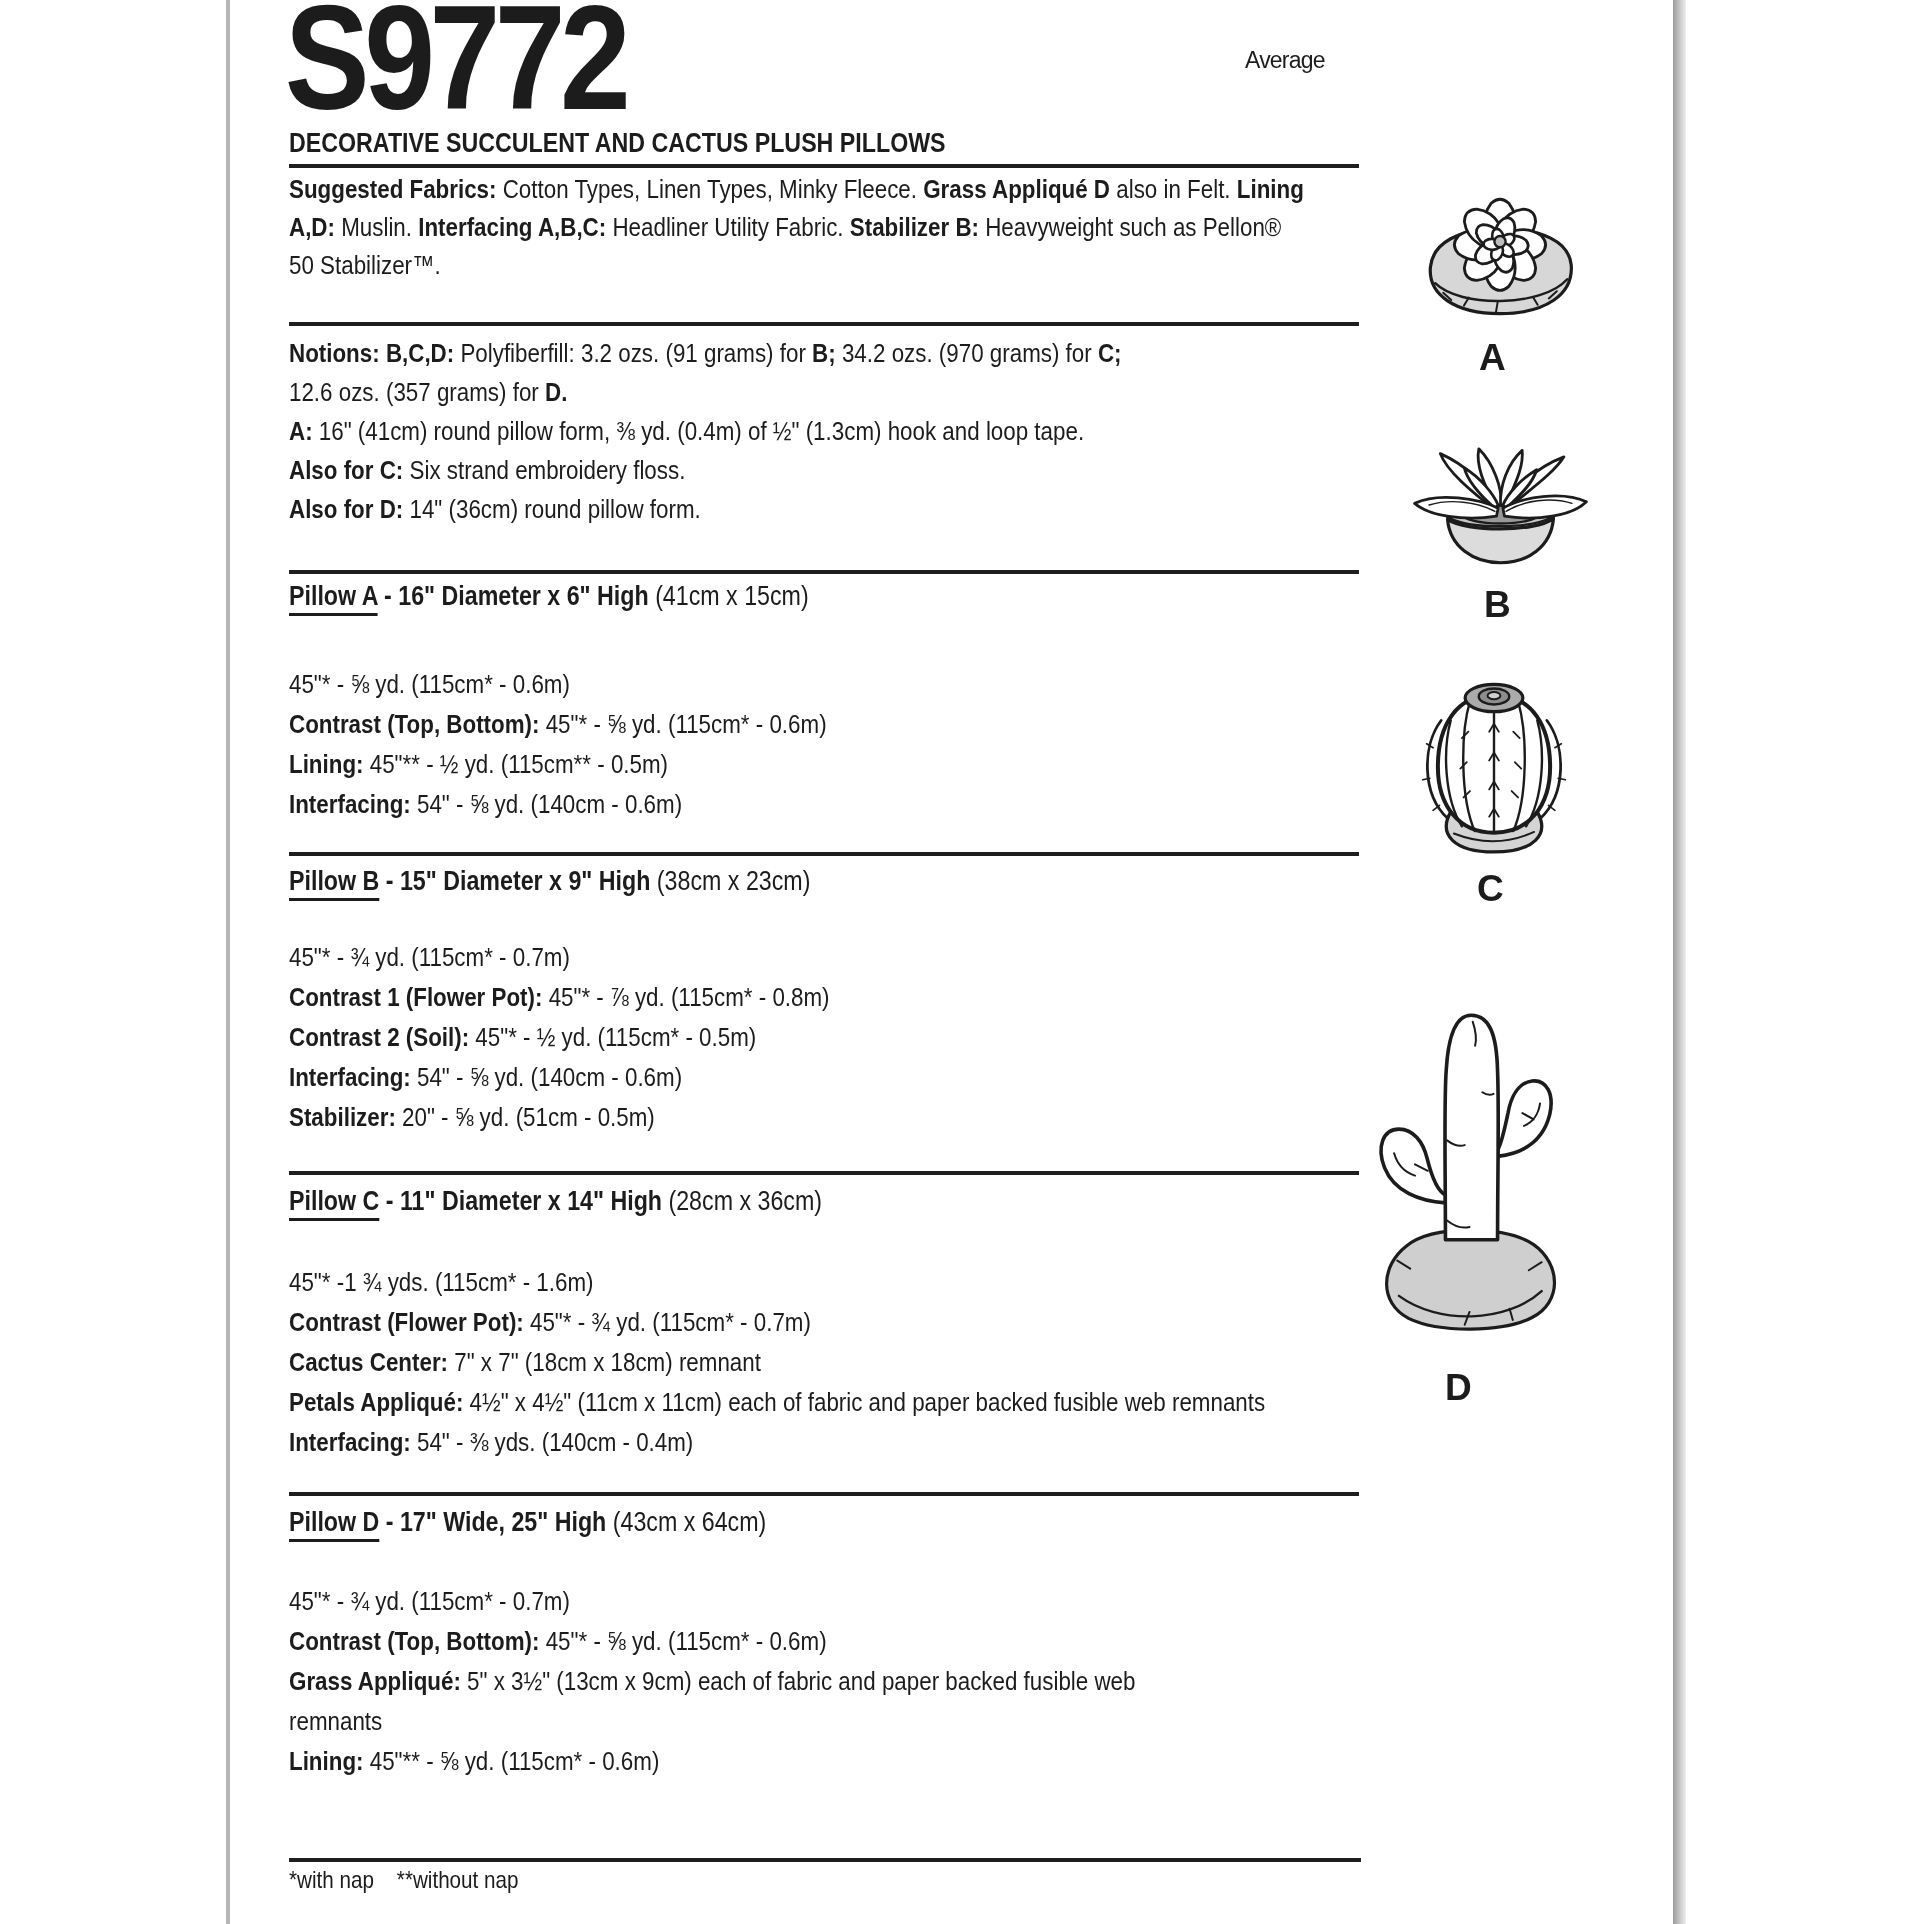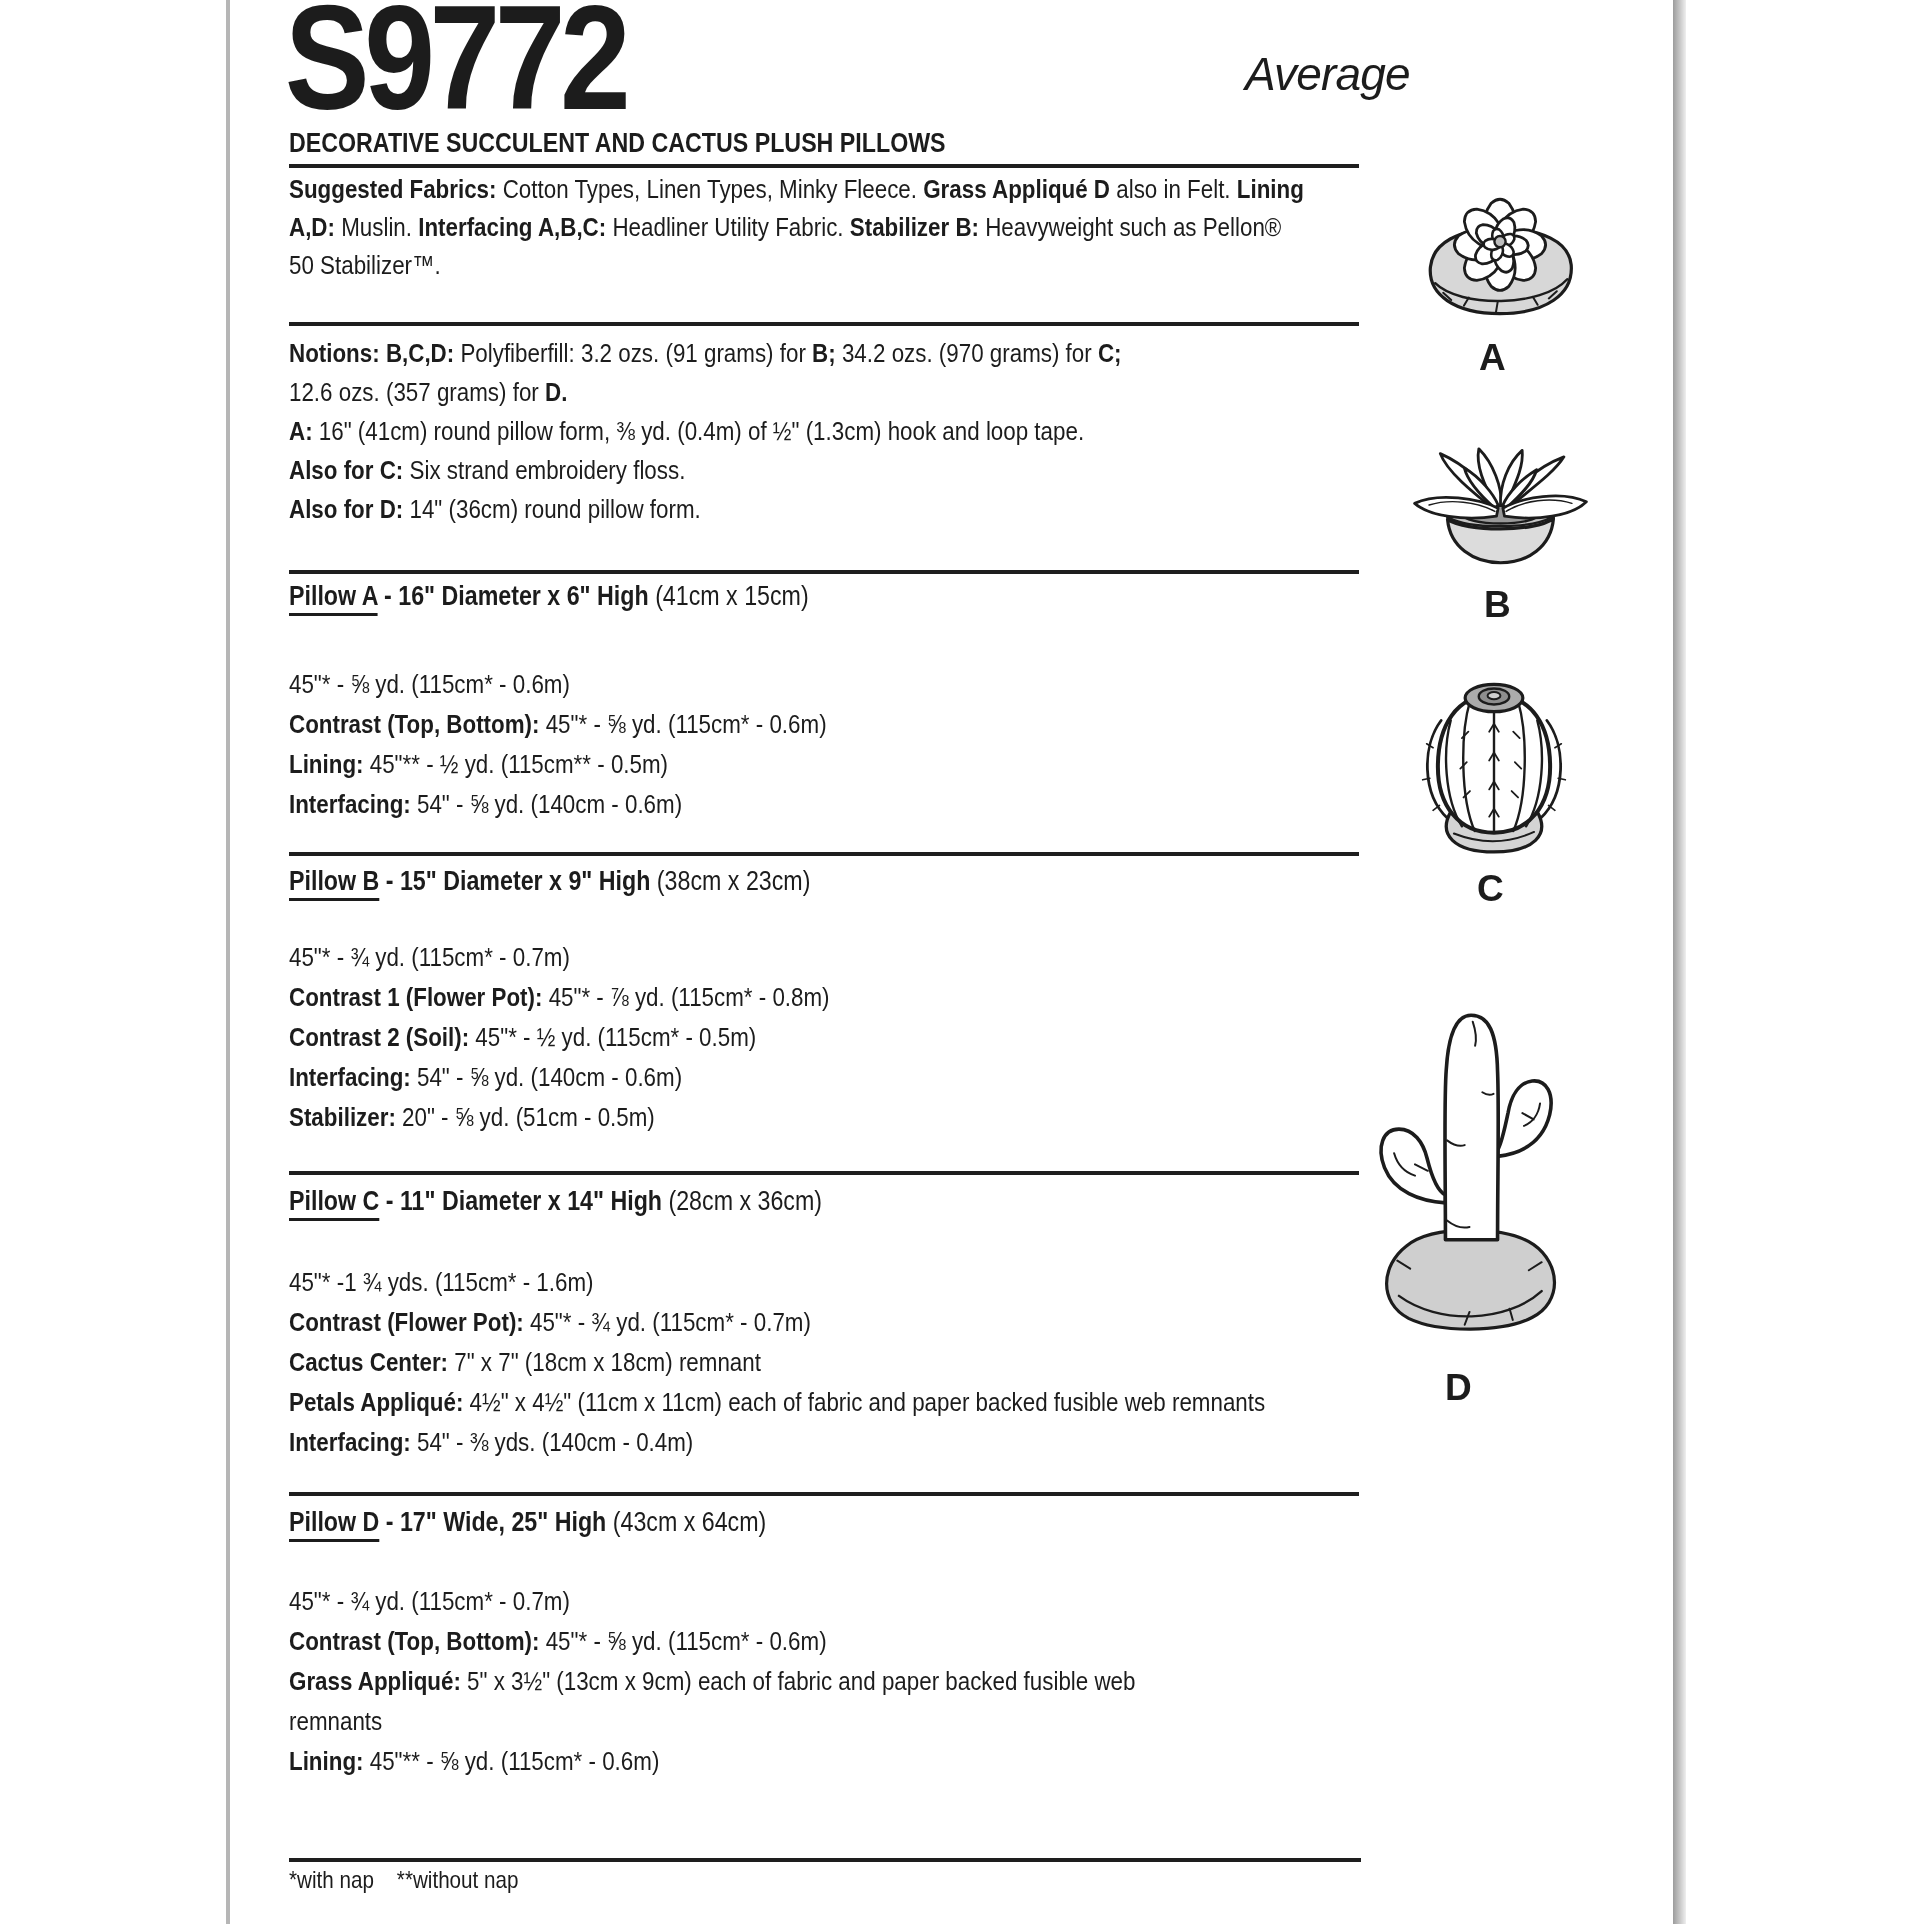--- a/index.html
+++ b/index.html
@@ -4,21 +4,21 @@
 <title>S9772</title>
 <style>
   html,body{margin:0;padding:0;background:#ffffff;}
   .page{position:relative;width:1925px;height:1925px;background:#ffffff;overflow:hidden;
         font-family:"Liberation Sans","DejaVu Sans",sans-serif;color:#1c1c1c;}
   .edge-left{position:absolute;left:226px;top:0;width:4px;height:1925px;background:#b6b6b6;}
   .edge-right{position:absolute;left:1673px;top:0;width:13px;height:1925px;
         background:linear-gradient(90deg,#9c9c9c 0%,#c9c9c9 55%,#efefef 100%);}
   .rule{position:absolute;left:289px;width:1070px;height:4px;background:#1e1e1e;}
   .r1{top:164px}.r2{top:322px}.r3{top:570px}.r4{top:852px}.r5{top:1171px}.r6{top:1492px}.r7{top:1858px;width:1072px}
-  .avg{position:absolute;left:1245px;top:47px;font-size:46px;letter-spacing:-0.8px;font-style:italic;}
+  .avg{position:absolute;left:1245px;top:47px;font-size:23px;letter-spacing:-0.8px;}
   .textcol{position:absolute;left:289px;top:0;width:1315px;height:1925px;
         transform:scaleX(0.86);transform-origin:0 0;}
   .s9772{position:absolute;left:-4.8px;top:-16px;font-size:148px;font-weight:bold;
         letter-spacing:-6.4px;line-height:1;white-space:pre;}
   .doc-title{position:absolute;left:0;top:128px;font-size:27px;font-weight:bold;
         letter-spacing:0;white-space:pre;}
   .block{position:absolute;left:0;font-size:26px;line-height:40px;white-space:pre;}
   .block .line{white-space:pre;}
   .fabrics{line-height:38px;}
   .notions{line-height:39px;}

